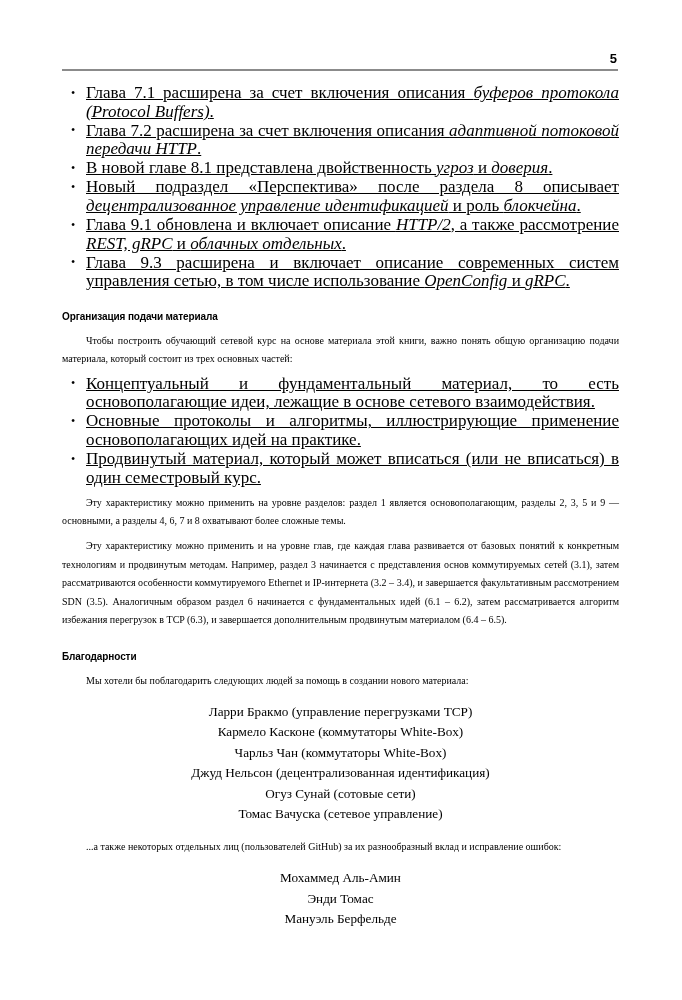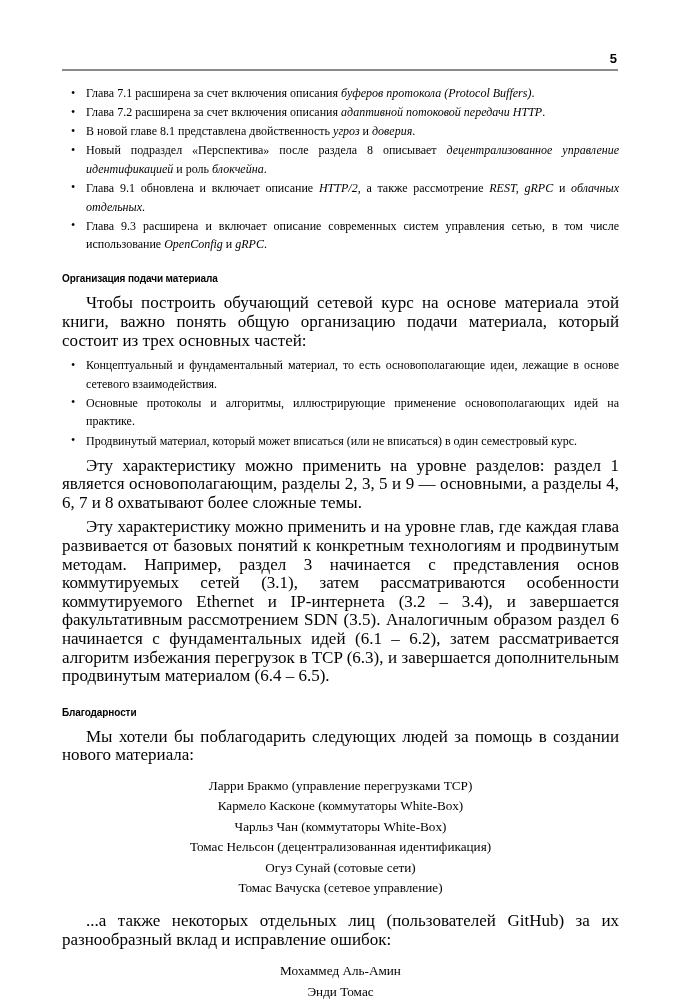--- a/index.html
+++ b/index.html
@@ -51,39 +51,40 @@
   
   ul.bl {
     list-style: none;
     margin: 0;
     padding: 0;
   }
   ul.bl > li {
     position: relative;
     padding-left: 24px;
     margin: 0 0 0.5px 0;
-    font-size: 12px;
+    font-size: 17px;
     line-height: 18.6px;
     text-align: justify;
     text-justify: inter-word;
     hyphens: none;
+    text-decoration: underline;
   }
   ul.bl > li::before {
     content: "\2022";
     position: absolute;
     left: 9px;
     top: -0.5px;
     font-size: 12px;
     line-height: 18.6px;
   }
 
   
   p.body {
     margin: 0;
-    font-size: 17px;
+    font-size: 10px;
     line-height: 18.6px;
     text-align: justify;
     text-justify: inter-word;
     text-indent: 24px;
     hyphens: none;
   }
 
   
   h2.sect {
     font-family: "Liberation Sans", "DejaVu Sans", sans-serif;
@@ -154,21 +155,21 @@
 
     <div class="sp-f"></div>
     <h2 class="sect">Благодарности</h2>
     <div class="sp-c"></div>
     <p class="body">Мы хотели бы поблагодарить следующих людей за помощь в создании нового материала:</p>
     <div class="sp-e"></div>
     <ul class="namelist" id="contributors-list">
         <li>Ларри Бракмо (управление перегрузками TCP)</li>
         <li>Кармело Касконе (коммутаторы White-Box)</li>
         <li>Чарльз Чан (коммутаторы White-Box)</li>
-        <li>Томас Нельсон (децентрализованная идентификация)</li>
+        <li>Джуд Нельсон (децентрализованная идентификация)</li>
         <li>Огуз Сунай (сотовые сети)</li>
         <li>Томас Вачуска (сетевое управление)</li>
       </ul>
     <div class="sp-d"></div>
     <p class="body">...а также некоторых отдельных лиц (пользователей GitHub) за их разнообразный вклад и исправление ошибок:</p>
     <div class="sp-g"></div>
     <ul class="namelist" id="github-list">
         <li>Мохаммед Аль-Амин</li>
         <li>Энди Томас</li>
         <li>Мануэль Берфельде</li>

